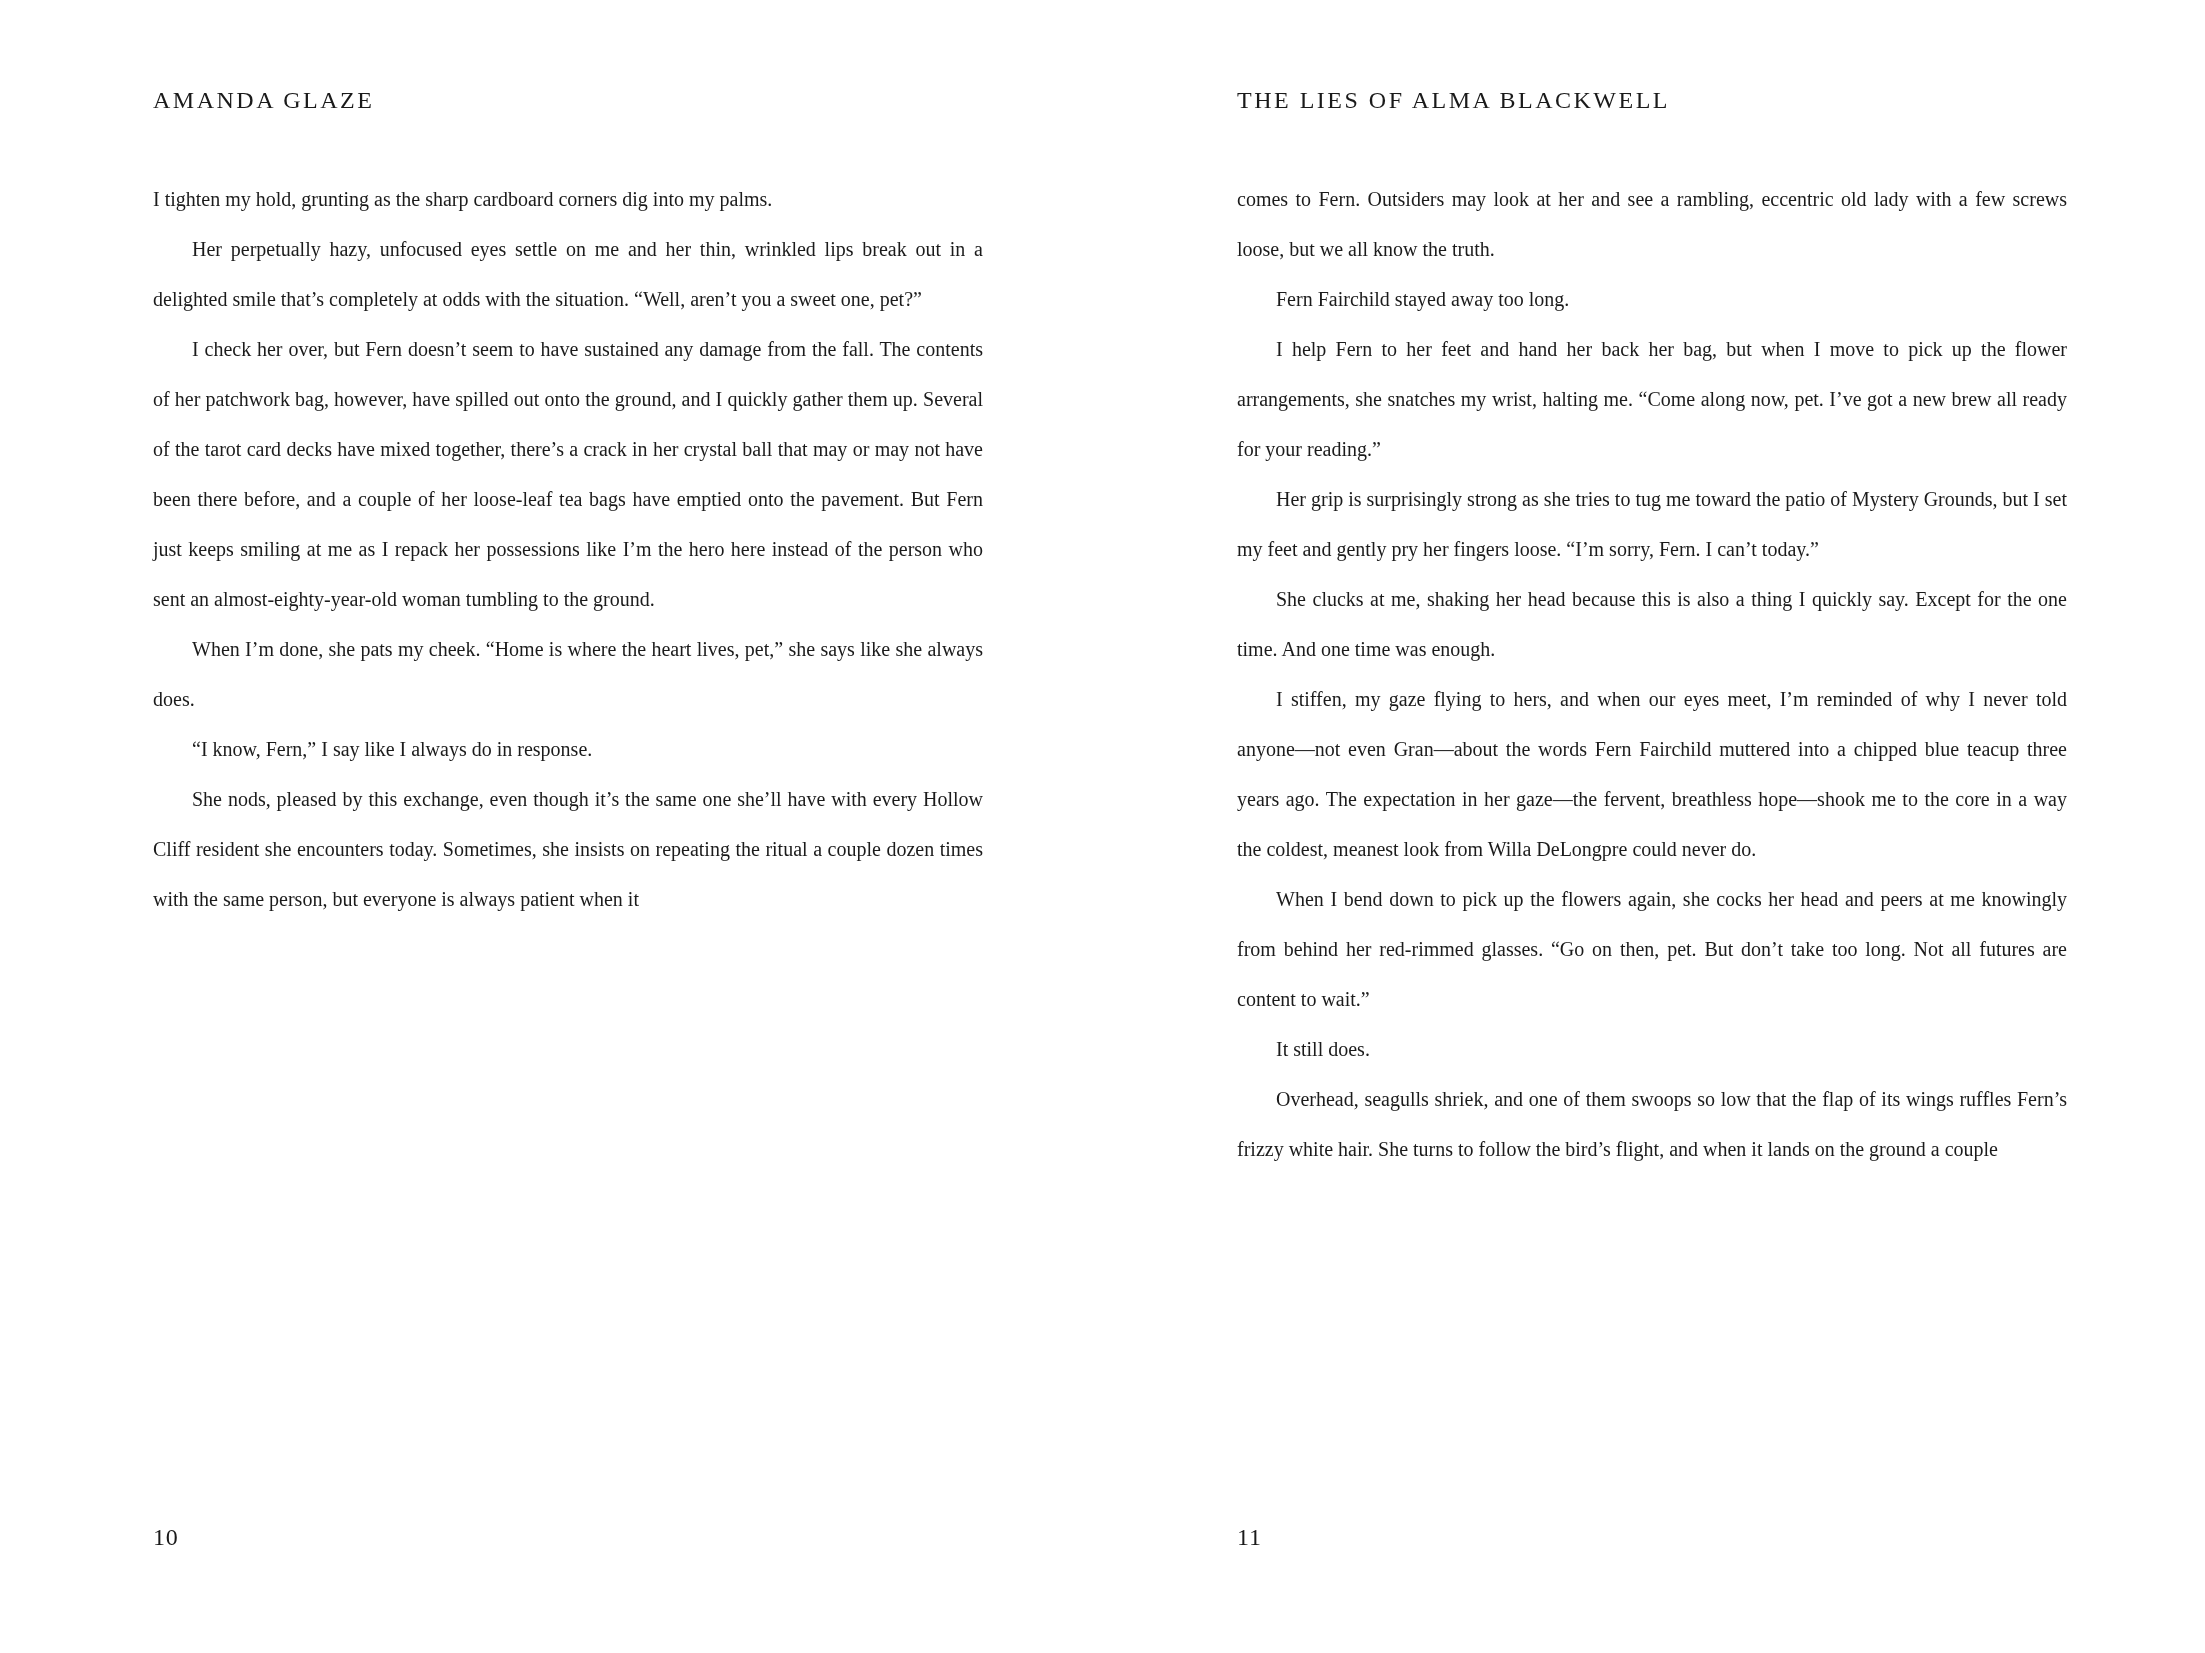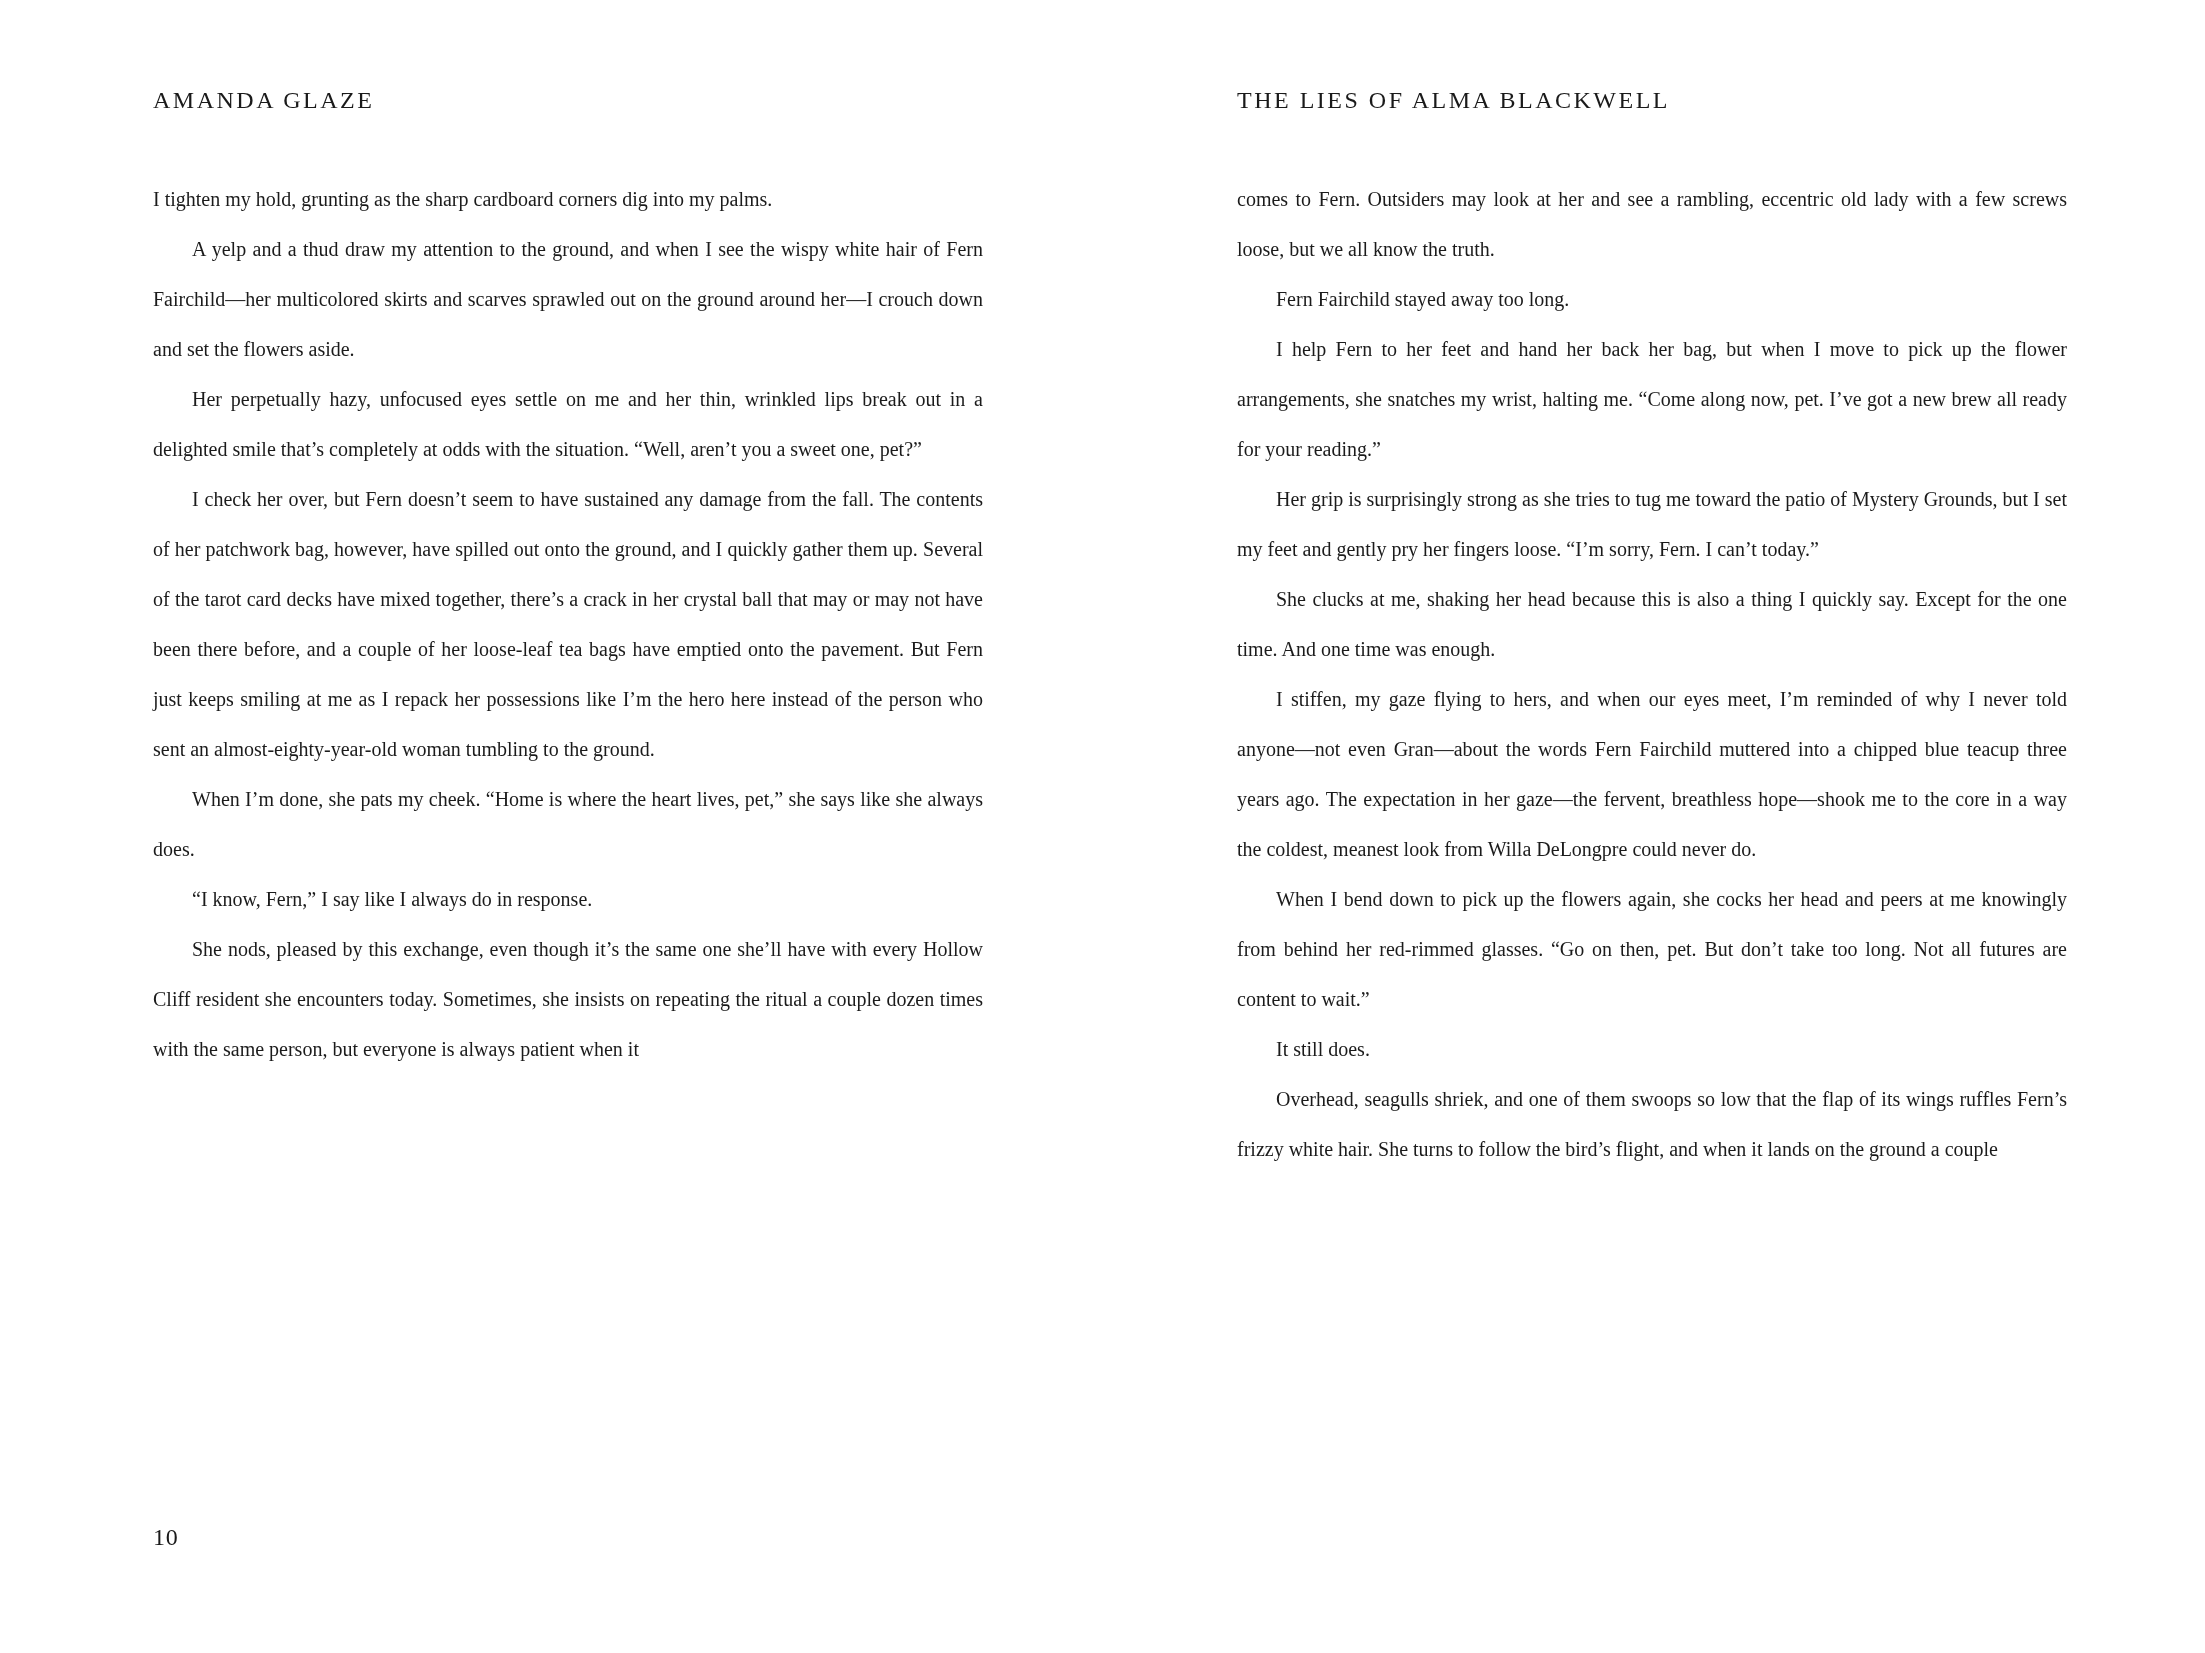--- a/index.html
+++ b/index.html
@@ -62,21 +62,20 @@
 </style>
 </head>
 <body>
 
 <div class="spread">
 
   <section class="page left">
     <header class="running-head">AMANDA GLAZE</header>
     <div class="page-body">
         <p class="para">I tighten my hold, grunting as the sharp cardboard corners dig into my palms.</p>
-        <p class="para indent">A yelp and a thud draw my attention to the ground, and when I see the wispy white hair of Fern Fairchild—her multicolored skirts and scarves sprawled out on the ground around her—I crouch down and set the flowers aside.</p>
         <p class="para indent">Her perpetually hazy, unfocused eyes settle on me and her thin, wrinkled lips break out in a delighted smile that’s completely at odds with the situation. “Well, aren’t you a sweet one, pet?”</p>
         <p class="para indent">I check her over, but Fern doesn’t seem to have sustained any damage from the fall. The contents of her patchwork bag, however, have spilled out onto the ground, and I quickly gather them up. Several of the tarot card decks have mixed together, there’s a crack in her crystal ball that may or may not have been there before, and a couple of her loose-leaf tea bags have emptied onto the pavement. But Fern just keeps smiling at me as I repack her possessions like I’m the hero here instead of the person who sent an almost-eighty-year-old woman tumbling to the ground.</p>
         <p class="para indent">When I’m done, she pats my cheek. “Home is where the heart lives, pet,” she says like she always does.</p>
         <p class="para indent">“I know, Fern,” I say like I always do in response.</p>
         <p class="para indent">She nods, pleased by this exchange, even though it’s the same one she’ll have with every Hollow Cliff resident she encounters today. Sometimes, she insists on repeating the ritual a couple dozen times with the same person, but everyone is always patient when it</p>
       </div>
     <footer class="folio">10</footer>
   </section>
 
   <section class="page right">
@@ -85,16 +84,17 @@
         <p class="para">comes to Fern. Outsiders may look at her and see a rambling, eccentric old lady with a few screws loose, but we all know the truth.</p>
         <p class="para indent">Fern Fairchild stayed away too long.</p>
         <p class="para indent">I help Fern to her feet and hand her back her bag, but when I move to pick up the flower arrangements, she snatches my wrist, halting me. “Come along now, pet. I’ve got a new brew all ready for your reading.”</p>
         <p class="para indent">Her grip is surprisingly strong as she tries to tug me toward the patio of Mystery Grounds, but I set my feet and gently pry her fingers loose. “I’m sorry, Fern. I can’t today.”</p>
         <p class="para indent">She clucks at me, shaking her head because this is also a thing I quickly say. Except for the one time. And one time was enough.</p>
         <p class="para indent">I stiffen, my gaze flying to hers, and when our eyes meet, I’m reminded of why I never told anyone—not even Gran—about the words Fern Fairchild muttered into a chipped blue teacup three years ago. The expectation in her gaze—the fervent, breathless hope—shook me to the core in a way the coldest, meanest look from Willa DeLongpre could never do.</p>
         <p class="para indent">When I bend down to pick up the flowers again, she cocks her head and peers at me knowingly from behind her red-rimmed glasses. “Go on then, pet. But don’t take too long. Not all futures are content to wait.”</p>
         <p class="para indent">It still does.</p>
         <p class="para indent">Overhead, seagulls shriek, and one of them swoops so low that the flap of its wings ruffles Fern’s frizzy white hair. She turns to follow the bird’s flight, and when it lands on the ground a couple</p>
       </div>
+    <footer class="folio">11</footer>
   </section>
 
 </div>
 
 
 </body></html>

